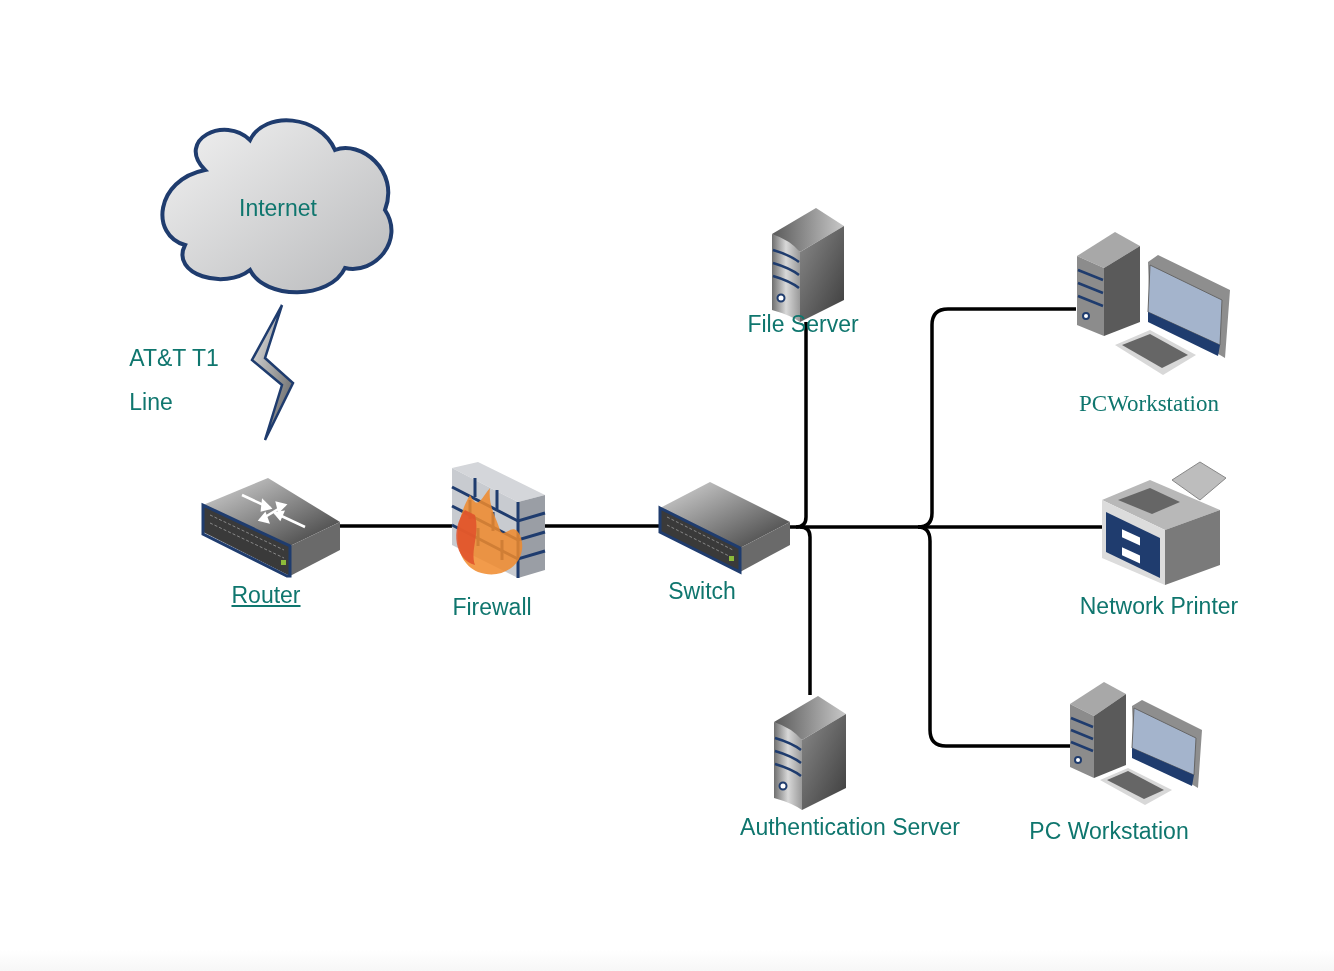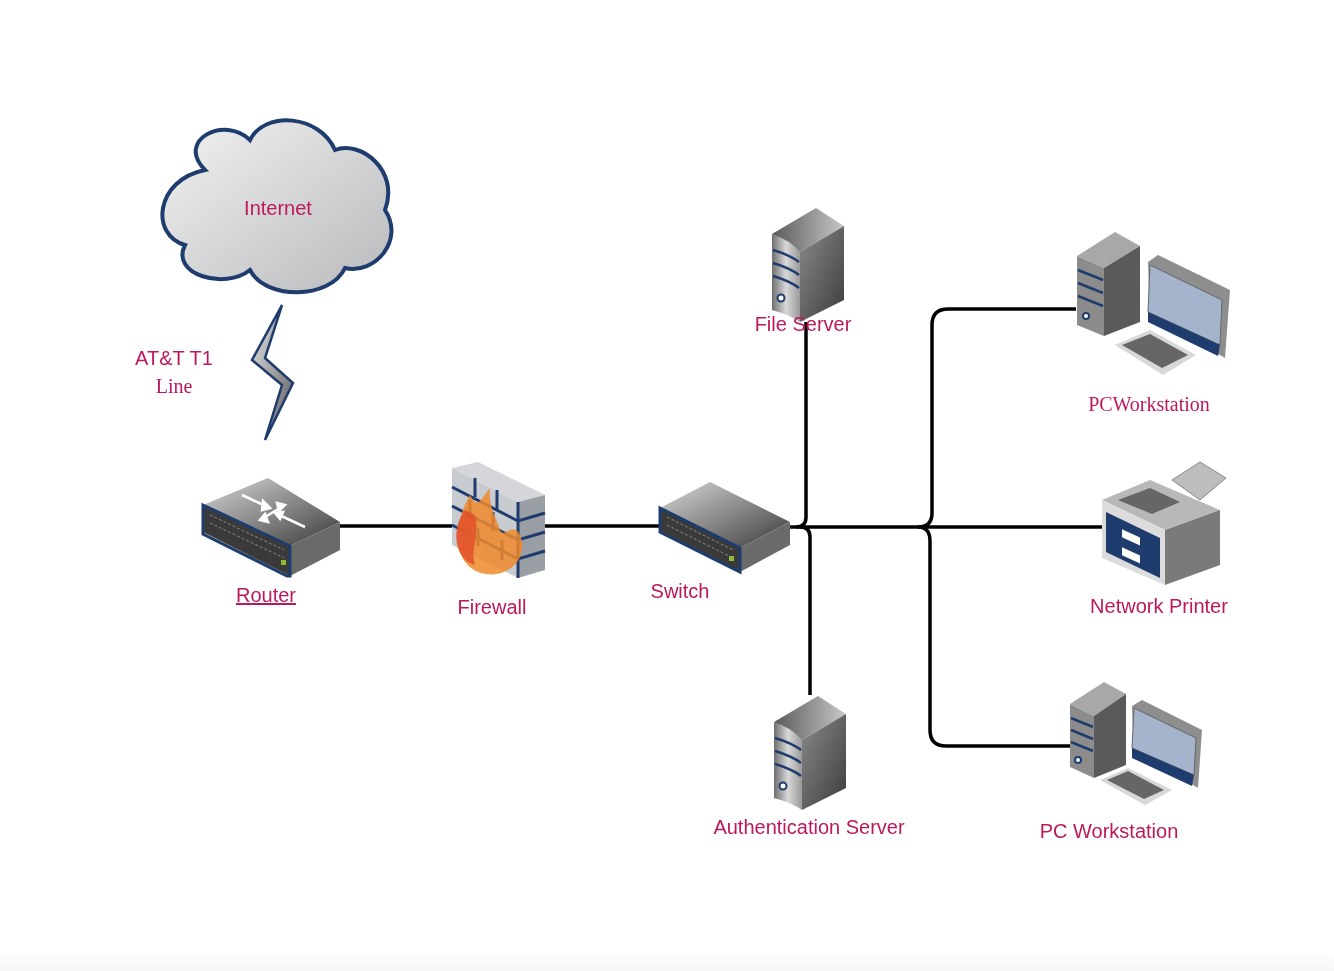--- a/index.html
+++ b/index.html
@@ -1,21 +1,21 @@
 <!DOCTYPE html>
 <html><head>
 <meta charset="utf-8">
 <style>
   html, body { margin:0; padding:0; }
   body { width:1334px; height:971px; position:relative; overflow:hidden;
          background: linear-gradient(to bottom, #ffffff 0px, #ffffff 950px, #f7f7f7 971px);
          font-family: "Liberation Sans", sans-serif; }
   #canvas { position:absolute; left:0; top:0; width:1334px; height:971px; }
-  .lbl { position:absolute; font-size:20px; color:#be185d; white-space:nowrap; transform:translateX(-50%); line-height:24px; }
-  .lbl.center { text-align:center; }
+  .lbl { position:absolute; font-size:23px; color:#0f766e; white-space:nowrap; transform:translateX(-50%); line-height:24px; }
+  .lbl.center { text-align:left; }
 </style>
 </head>
 <body>
 
 <svg id="canvas" width="1334" height="971" viewBox="0 0 1334 971">
   <defs>
     <linearGradient id="cloudGrad" x1="0" y1="0" x2="1" y2="1">
       <stop offset="0" stop-color="#f2f2f2"></stop>
       <stop offset="1" stop-color="#b8b9bb"></stop>
     </linearGradient>
@@ -169,22 +169,22 @@
     <polygon points="1134,708 1196,738 1194,775 1132,748" fill="#a4b4cc" stroke="#666" stroke-width="1"></polygon>
     <polygon points="1132,748 1194,775 1192,786 1132,758" fill="#1f3c6e"></polygon>
     <polygon points="1100,780 1128,768 1172,790 1145,805" fill="#d8d8d8"></polygon>
     <polygon points="1107,780 1128,771 1164,790 1144,799" fill="#666"></polygon>
   </g>
 </svg>
 
 <div class="lbl" style="left:278px; top:196px;">Internet</div>
 <div class="lbl center" style="left:174px; top:346px;">
   <div>AT&amp;T T1</div>
-  <div style="margin-top:4px;font-family:Liberation Serif, serif;">Line</div>
+  <div style="margin-top:20px;">Line</div>
 </div>
 <div class="lbl" style="left:266px; top:583px;text-decoration:underline;">Router</div>
 <div class="lbl" style="left:492px; top:587px;margin-top:8px;">Firewall</div>
-<div class="lbl" style="left:680px; top:579px;">Switch</div>
+<div class="lbl" style="left:702px; top:579px;">Switch</div>
 <div class="lbl" style="left:803px; top:312px;">File Server</div>
-<div class="lbl" style="left:809px; top:815px;">Authentication Server</div>
+<div class="lbl" style="left:850px; top:815px;">Authentication Server</div>
 <div class="lbl" style="left:1149px; top:392px;font-family:Liberation Serif, serif;">PCWorkstation</div>
 <div class="lbl" style="left:1159px; top:594px;text-align:right;">Network Printer</div>
 <div class="lbl" style="left:1109px; top:819px;">PC Workstation</div>
 
 </body></html>

